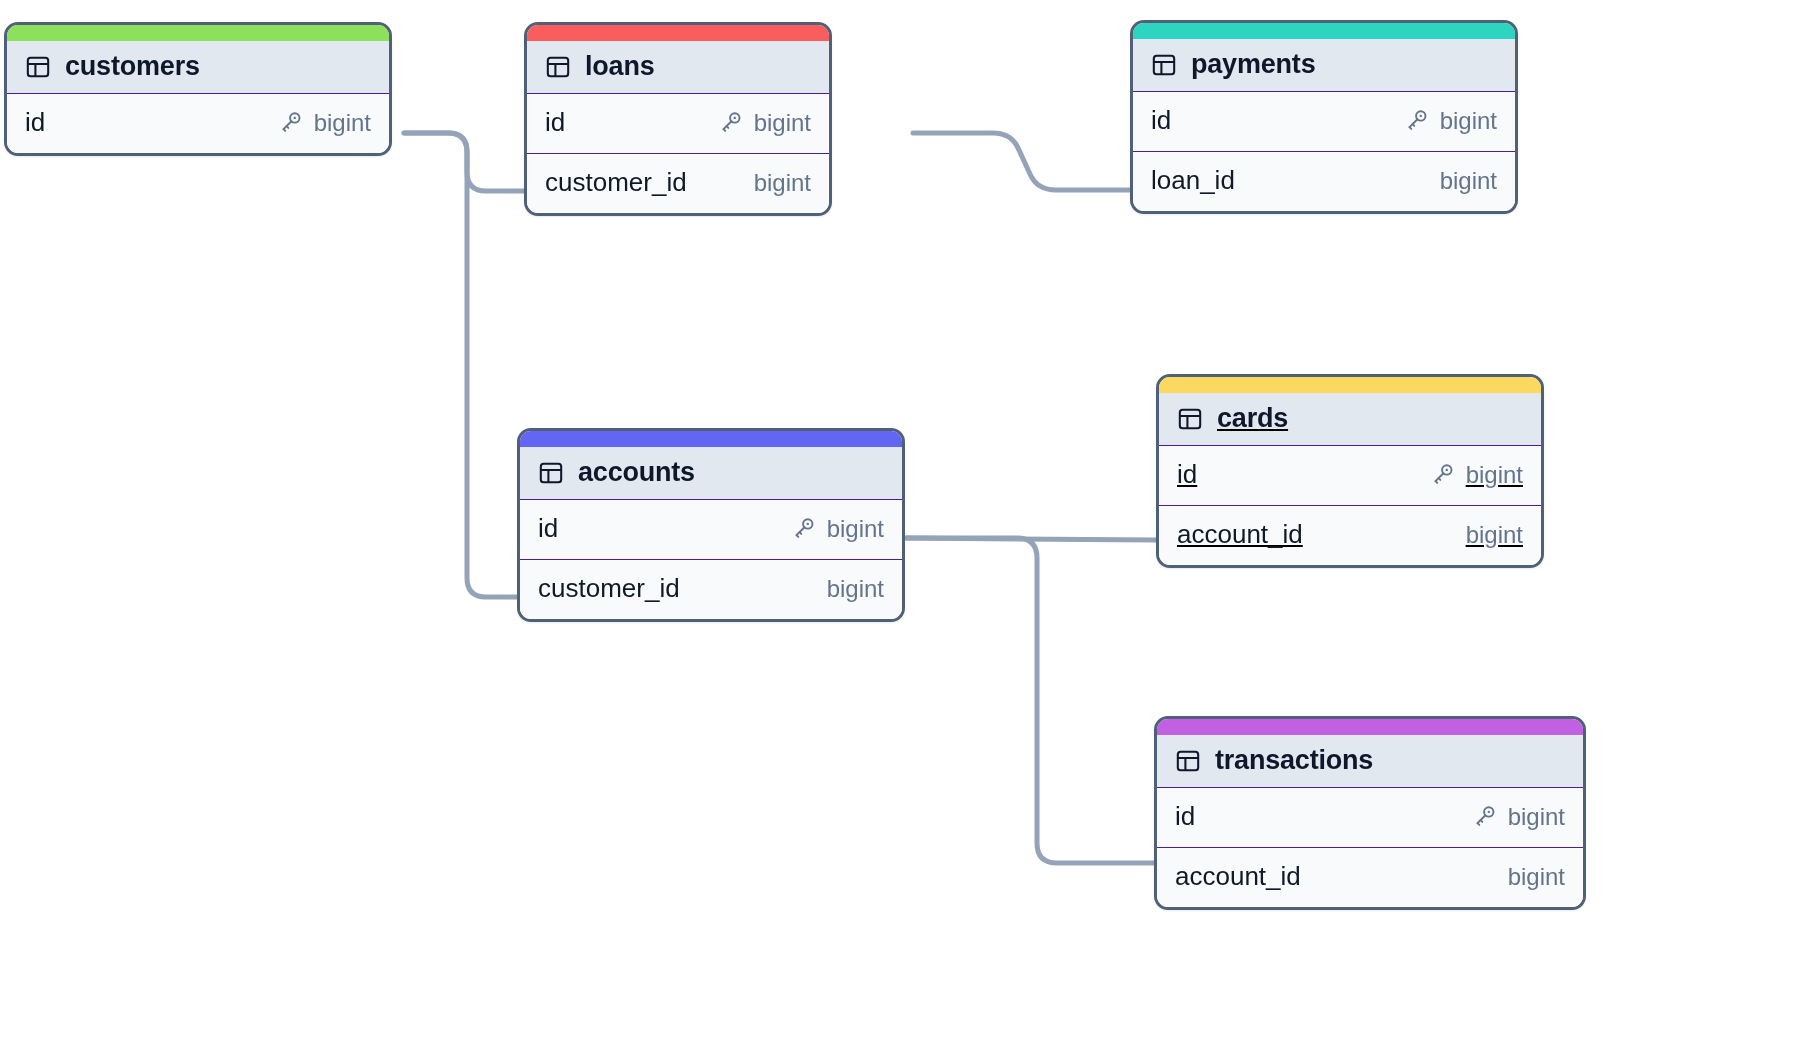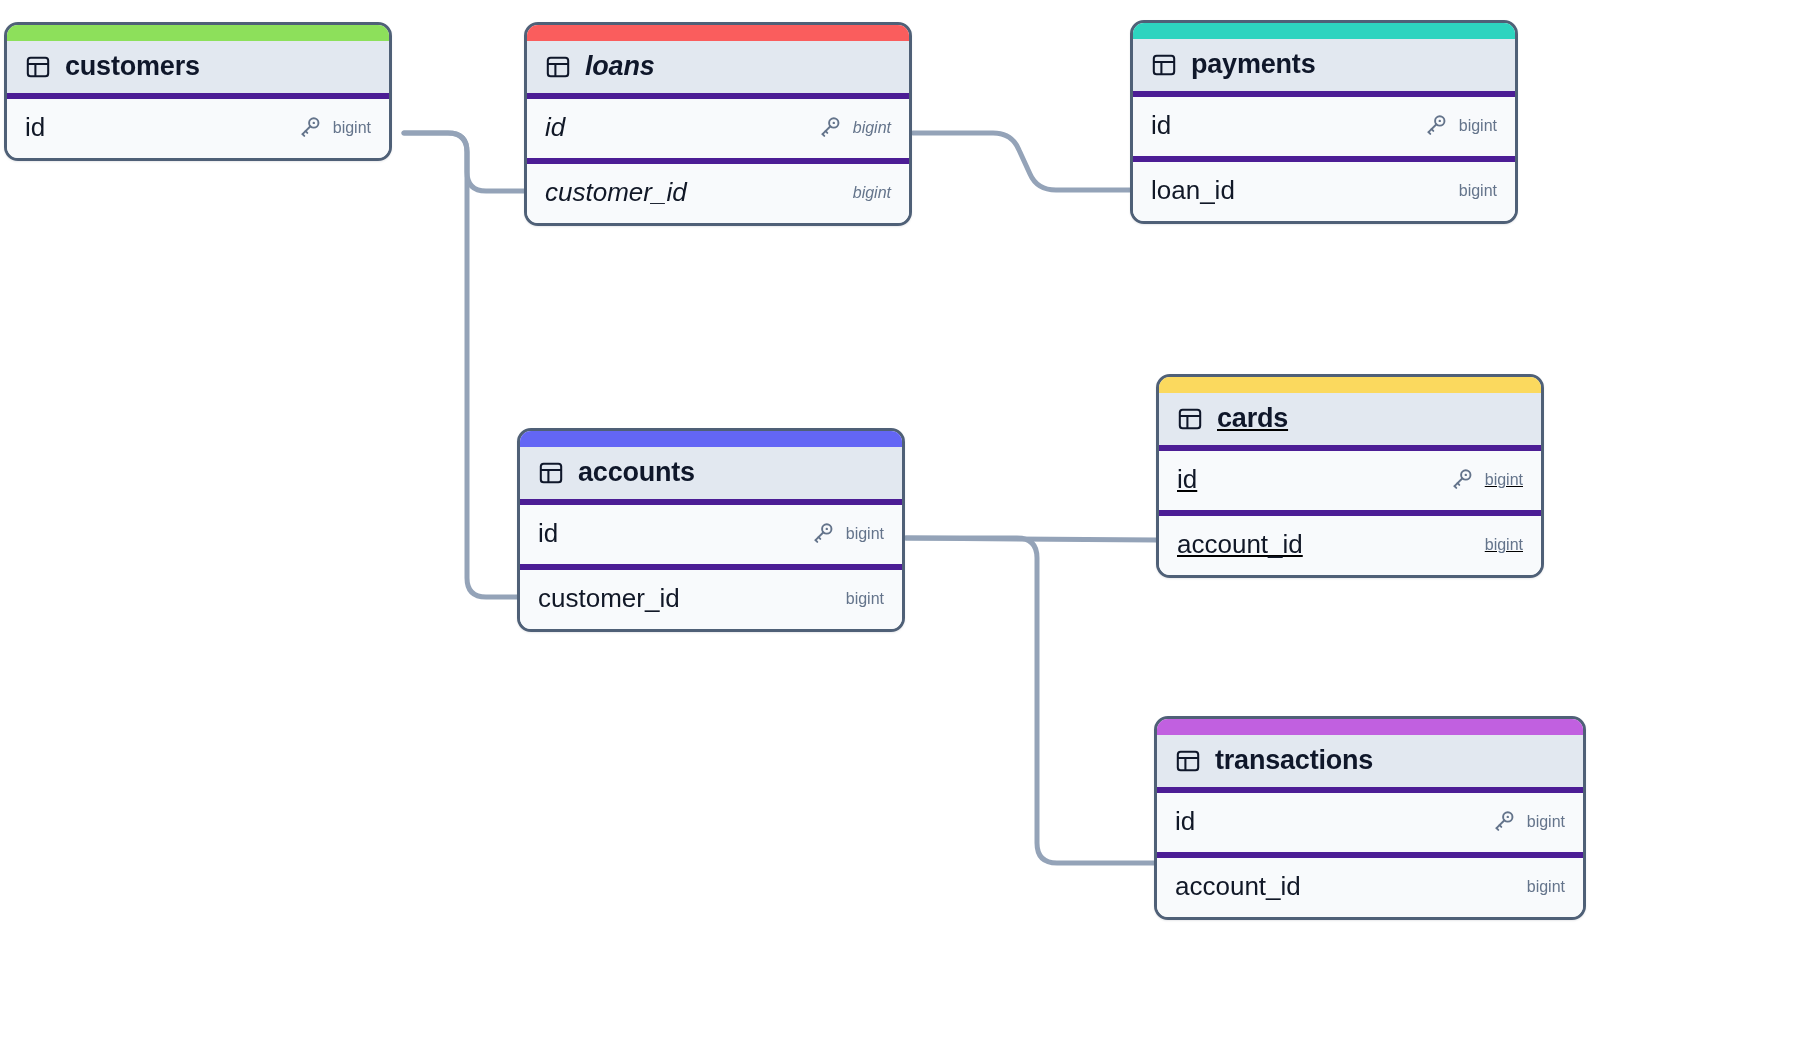--- a/index.html
+++ b/index.html
@@ -32,33 +32,33 @@
   }
   .tbl-icon{width:26px;height:26px;flex:0 0 26px;display:block;}
   .tbl-name{
     font-size:27px;font-weight:bold;color:#0f172a;
     letter-spacing:-.2px;line-height:1;white-space:nowrap;
   }
   .field-row{
     display:flex;align-items:center;
     background:#f8fafc;
     padding:14px 18px 15px 18px;
-    border-top:6px solid #4c1d95;
+    border-top:1px solid #4c1d95;
     gap:10px;
   }
   .field-row:first-of-type{border-top:none;}
   .field-name{
     font-size:26px;color:#111827;flex:1 1 auto;
     white-space:nowrap;line-height:1.15;
   }
   .field-right{display:flex;align-items:center;gap:11px;flex:0 0 auto;}
   .key-icon{width:25px;height:25px;display:block;}
   .key-spacer{width:25px;height:25px;display:block;}
   .field-type{
-    font-size:16px;color:#64748b;white-space:nowrap;line-height:1.15;
+    font-size:24px;color:#64748b;white-space:nowrap;line-height:1.15;
   }
 </style>
 </head>
 <body>
 
 <div id="canvas">
 
   <svg id="edges" viewBox="0 0 1796 1050" xmlns="http://www.w3.org/2000/svg">
     <g fill="none" stroke="#94a3b8" stroke-width="5" stroke-linecap="round" stroke-linejoin="round">
 
@@ -94,21 +94,21 @@
             <path d="M12.9 10.8 L5.3 18.4"></path>
             <path d="M5.3 18.4 L7.0 20.1"></path>
             <path d="M8.2 15.5 L9.9 17.2"></path>
           </g>
         </svg>
         <span class="field-type">bigint</span>
       </span>
     </div>
   </div>
 
-  <div class="table-card" style="left:524px;top:22px;width:388px;font-style:italic;">
+  <div class="table-card" style="left:524px;top:22px;width:308px;">
     <div class="accent-bar" style="background:#fa5d5d;"></div>
     <div class="card-header">
       <svg class="tbl-icon" viewBox="0 0 24 24">
         <rect x="2.6" y="3.4" width="18.8" height="17.2" rx="2.6" fill="none" stroke="#0f172a" stroke-width="1.9"></rect>
         <line x1="2.6" y1="9.3" x2="21.4" y2="9.3" stroke="#0f172a" stroke-width="1.9"></line>
         <line x1="9.6" y1="9.3" x2="9.6" y2="20.6" stroke="#0f172a" stroke-width="1.9"></line>
       </svg>
       <span class="tbl-name">loans</span>
     </div>
     <div class="field-row">

